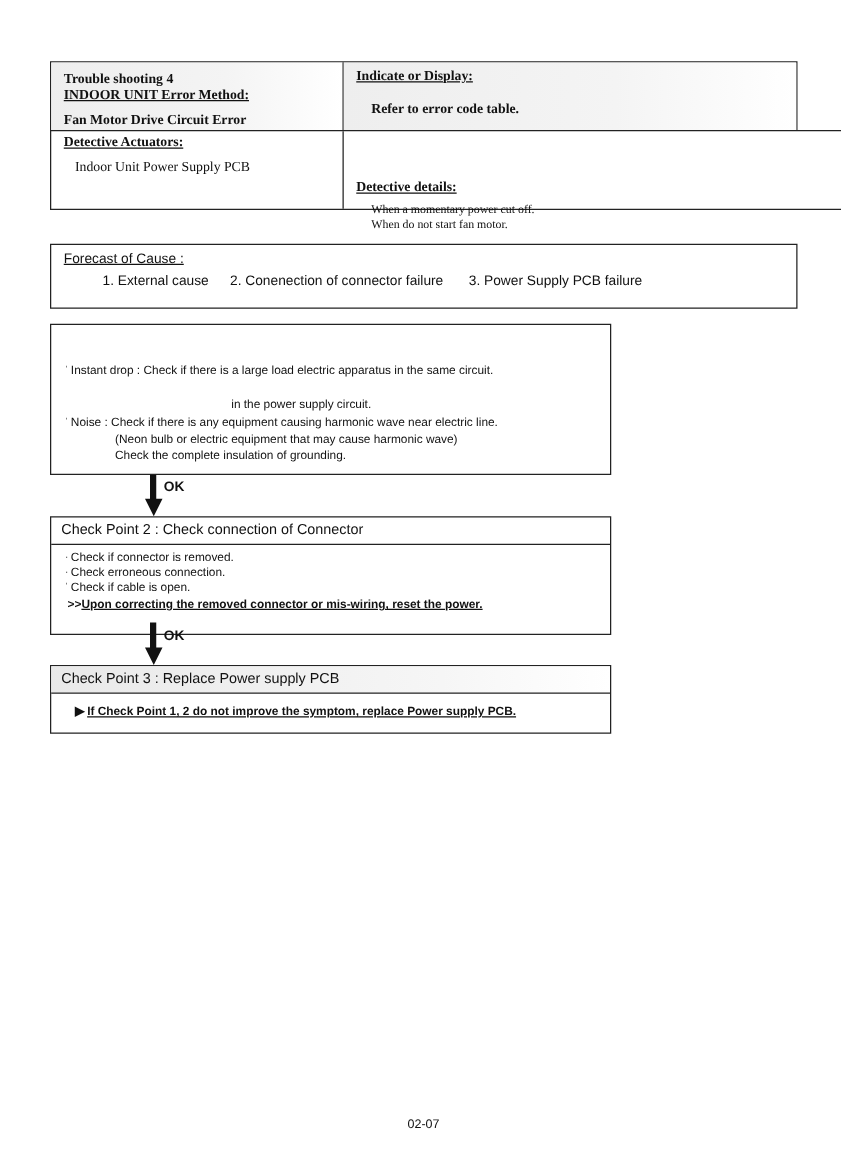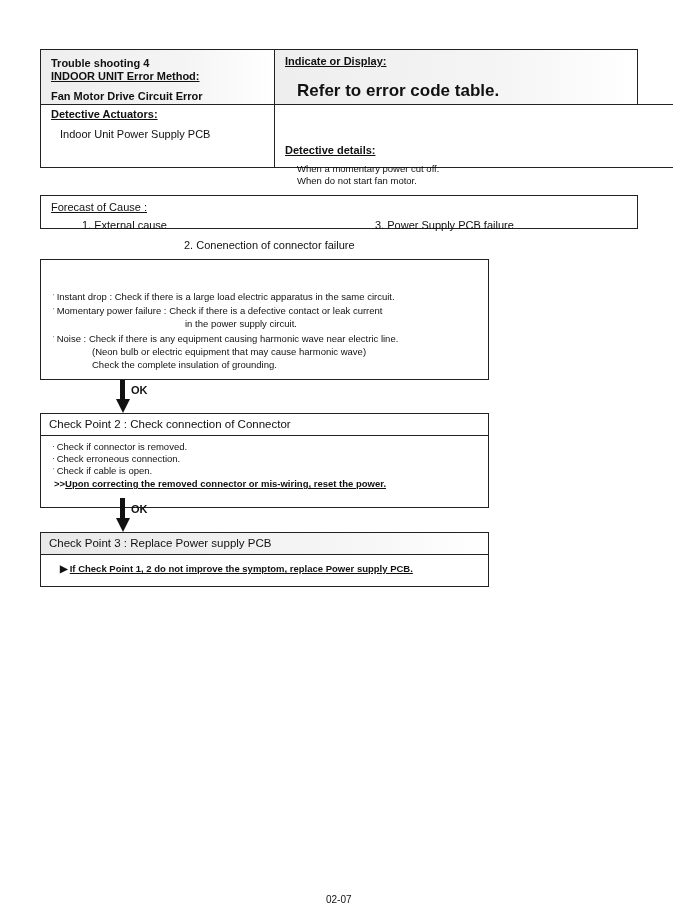--- a/index.html
+++ b/index.html
@@ -1,18 +1,18 @@
 <!DOCTYPE html>
 <html><head>
 <meta charset="utf-8">
 <style>
   html, body { margin:0; padding:0; background:#ffffff; }
   body { width:673px; height:923px; position:relative; font-family:"Liberation Sans", sans-serif; color:#111; overflow:hidden; }
   .box { position:absolute; border:1px solid #222; box-sizing:border-box; background:#fff; }
-  .row { position:absolute; display:flex; }
+  .row { position:absolute; display:flex;font-family:Liberation Serif, serif; }
   .cell { box-sizing:border-box; position:relative; }
   .u { text-decoration:underline; }
   .b { font-weight:bold; }
   .t { position:absolute; white-space:nowrap; }
   .grad { background:linear-gradient(to right, #eeeeee 0%, #f4f4f4 60%, #ffffff 100%); }
   .arrow { position:absolute; width:14px; }
   .arrow .shaft { position:absolute; left:4px; top:0; width:5px; background:#111; }
   .arrow .head { position:absolute; left:0; width:0; height:0; border-left:7px solid transparent; border-right:7px solid transparent; border-top:14px solid #111; }
   .ok { position:absolute; font-size:11px; font-weight:bold; }
   .cp-head { height:22px; border-bottom:1px solid #222; font-size:11.5px; padding:4px 0 0 8px; box-sizing:border-box; }
@@ -25,49 +25,48 @@
 
 <div class="box" style="left:40px; top:49px; width:598px; height:63px;">
   <div class="row" style="left:0; top:0; width:100%; height:100%;">
     <div class="cell grad" style="width:234px; height:100%; border-right:1px solid #222;">
       <span class="t b" style="left:10px; top:7px; font-size:11px;">Trouble shooting  4</span>
       <span class="t b u" style="left:10px; top:20px; font-size:11px;">INDOOR UNIT Error Method:</span>
       <span class="t b" style="left:10px; top:40px; font-size:11px;">Fan Motor Drive Circuit Error</span>
     </div>
     <div class="cell grad" style="flex:1; height:100%;">
       <span class="t b u" style="left:10px; top:5px; font-size:11px;">Indicate or Display:</span>
-      <span class="t b" style="left:22px; top:31px; font-size:17px;">Refer to error code table.</span>
+      <span class="t b" style="left:22px; top:31px; font-size:11px;">Refer to error code table.</span>
     </div>
   </div>
 </div>
 
 <div class="box" style="left:40px; top:104px; width:672px; height:64px;">
   <div class="row" style="left:0; top:0; width:100%; height:100%;">
     <div class="cell" style="width:234px; height:100%; border-right:1px solid #222;">
       <span class="t b u" style="left:10px; top:3px; font-size:11px;">Detective Actuators:</span>
       <span class="t" style="left:19px; top:23px; font-size:11px;">Indoor Unit Power Supply PCB</span>
     </div>
     <div class="cell" style="flex:1; height:100%;margin-top:36px;">
       <span class="t b u" style="left:10px; top:3px; font-size:11px;">Detective details:</span>
       <span class="t" style="left:22px; top:22px; font-size:9.5px;">When a momentary power cut off.</span>
       <span class="t" style="left:22px; top:34px; font-size:9.5px;">When do not start fan motor.</span>
     </div>
   </div>
 </div>
 
-<div class="box" style="left:40px; top:195px; width:598px; height:34px;">
+<div class="box" style="left:40px; top:195px; width:598px; height:52px;">
   <span class="t u" style="left:10px; top:5px; font-size:11px;">Forecast of Cause :</span>
   <span class="t" style="left:41px; top:23px; font-size:11px;">1. External cause</span>
-  <span class="t" style="left:143px; top:23px; font-size:11px;margin-top:20px;">2. Conenection of connector failure</span>
+  <span class="t" style="left:143px; top:23px; font-size:11px;">2. Conenection of connector failure</span>
   <span class="t" style="left:334px; top:23px; font-size:11px;">3. Power Supply PCB failure</span>
 </div>
 
 <div class="box" style="left:40px; top:259px; width:449px; height:121px;">
   <div class="line" style="left:11px; top:31px;"><span class="bullet">ˈ</span><span>Instant drop : Check if there is a large load electric apparatus in the same circuit.</span></div>
-  <div class="line" style="left:11px; top:45px;"><span class="bullet">ˈ</span><span>Momentary power failure : Check if there is a defective contact or leak current</span></div>
   <div class="line" style="left:144px; top:58px;">in the power supply circuit.</div>
   <div class="line" style="left:11px; top:73px;"><span class="bullet">ˈ</span><span>Noise : Check if there is any equipment causing harmonic wave near electric line.</span></div>
   <div class="line" style="left:51px; top:86px;">(Neon bulb or electric equipment that may cause harmonic wave)</div>
   <div class="line" style="left:51px; top:99px;">Check the complete insulation of grounding.</div>
 </div>
 
 <div class="arrow" style="left:116px; top:380px; height:33px;">
   <div class="shaft" style="height:20px;"></div>
   <div class="head" style="top:19px;"></div>
 </div>

